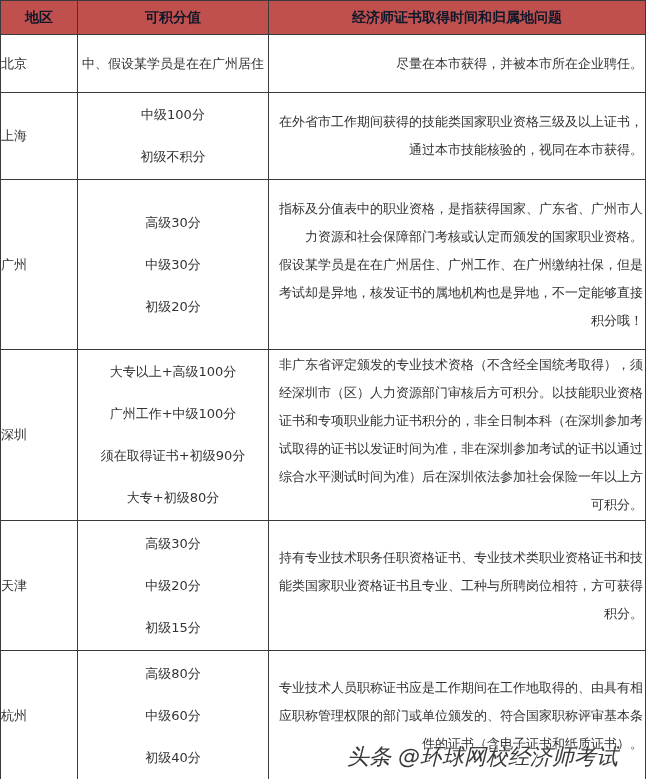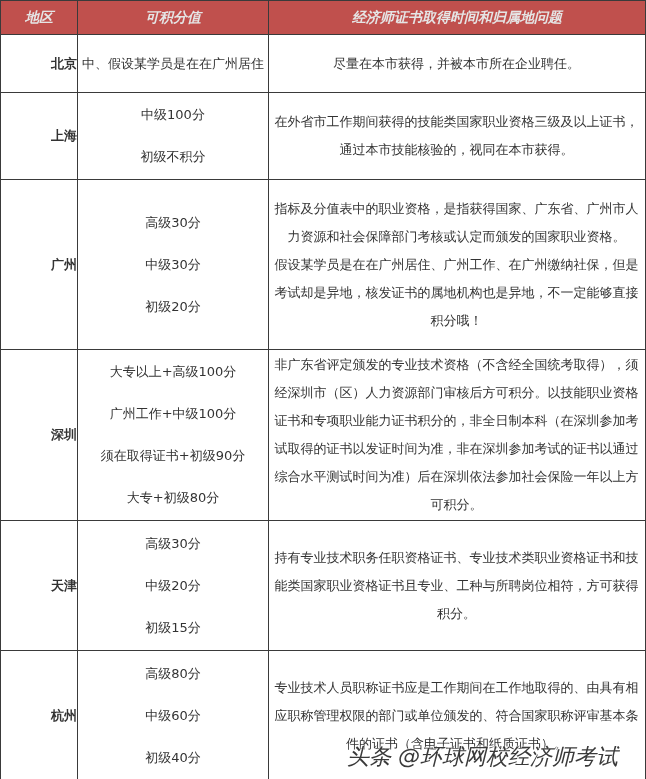--- a/index.html
+++ b/index.html
@@ -1,24 +1,24 @@
 <!DOCTYPE html>
 <html><head>
   <meta charset="utf-8">
   <style>
     html, body { margin: 0; padding: 0; background: #ffffff; }
     body { width: 646px; height: 779px; overflow: hidden; position: relative;
       font-family: "DejaVu Sans", "Liberation Sans", sans-serif; color: #333333; }
     table { border-collapse: collapse; width: 645px; table-layout: fixed; position: absolute; left: 0; top: 0; }
     td, th { border: 1px solid #3a3a3a; padding: 0; vertical-align: middle; }
-    th { background: #c0504d; color: #e5e5e5; font-weight: bold; font-size: 14px; height: 33px; text-align: center; font-style: italic; }
+    th { background: #c0504d; color: #0f172a; font-weight: bold; font-size: 14px; height: 33px; text-align: center; }
     td { font-size: 13px; line-height: 28px; }
-    td.region { text-align: right; font-weight: bold; }
+    td.region { text-align: left; }
     td.points { text-align: center; }
-    td.note { text-align: center; padding-left: 1px; padding-right: 2px; }
+    td.note { text-align: right; padding-left: 1px; padding-right: 2px; }
     .pt-line { display: block; }
     .note-line { display: block; }
     .watermark { position: absolute; right: 28px; top: 742px; font-size: 22px; color: #3a3a3a;
       text-shadow: 0 0 2px #ffffff, 0 0 2px #ffffff; letter-spacing: 0px; font-style: italic; }
   </style>
 </head>
 <body>
 
 <table>
   <colgroup>

